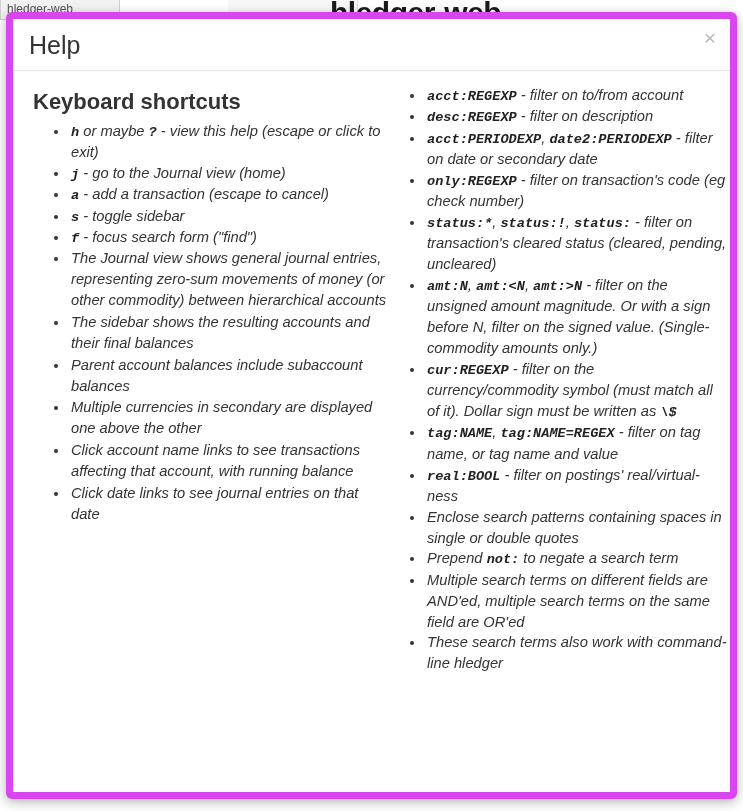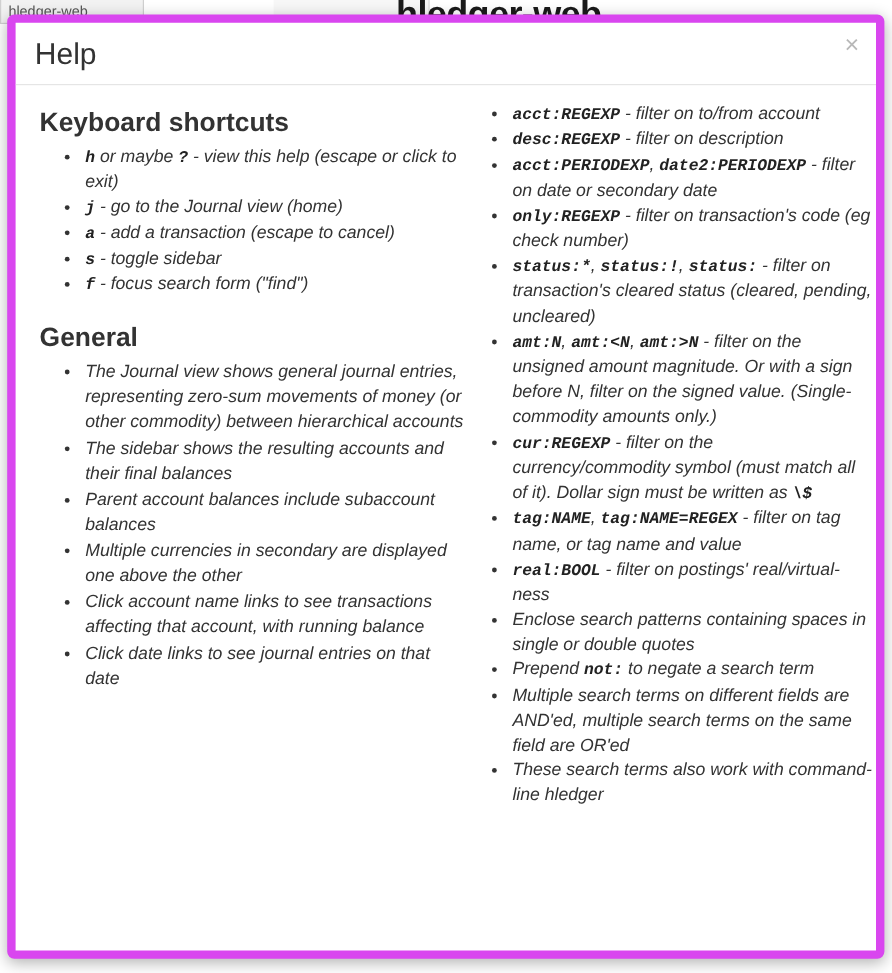--- a/index.html
+++ b/index.html
@@ -158,21 +158,20 @@
     <div class="col-left">
       <h4 class="section">Keyboard shortcuts</h4>
       <ul class="help-list shortcuts">
           <li><code>h</code> or maybe <code>?</code> - view this help (escape or click to exit)</li>
           <li><code>j</code> - go to the Journal view (home)</li>
           <li><code>a</code> - add a transaction (escape to cancel)</li>
           <li><code>s</code> - toggle sidebar</li>
           <li><code>f</code> - focus search form ("find")</li>
         </ul>
 
-      <h4 class="section general">General</h4>
       <ul class="help-list general">
           <li>The Journal view shows general journal entries, representing zero-sum movements of money (or other commodity) between hierarchical accounts</li>
           <li>The sidebar shows the resulting accounts and their final balances</li>
           <li>Parent account balances include subaccount balances</li>
           <li>Multiple currencies in secondary are displayed one above the other</li>
           <li>Click account name links to see transactions affecting that account, with running balance</li>
           <li>Click date links to see journal entries on that date</li>
         </ul>
     </div>
 

